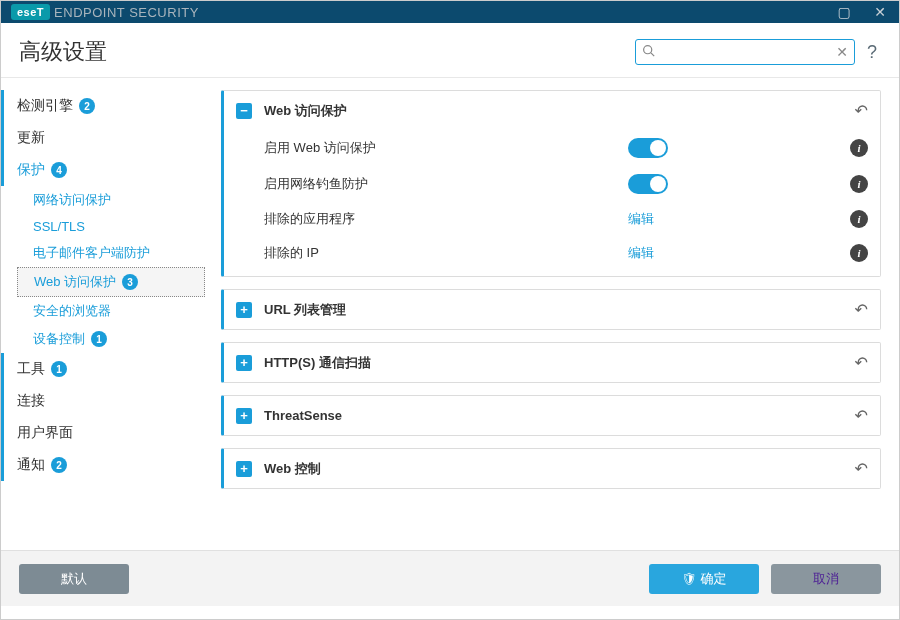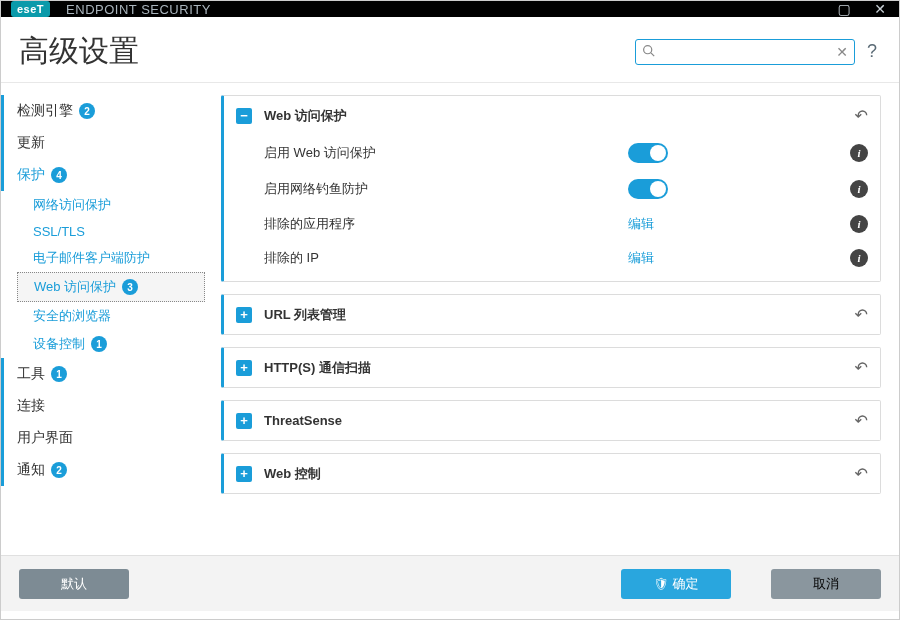--- a/index.html
+++ b/index.html
@@ -1,23 +1,23 @@
 <!DOCTYPE html>
 <html><head>
 <meta charset="utf-8">
 <style>
 * { box-sizing: border-box; margin: 0; padding: 0; }
 body { font-family: "Segoe UI", "Microsoft YaHei", Arial, sans-serif; font-size: 13px; color: #333; background: #fff; width: 900px; height: 620px; overflow: hidden; border: 1px solid #ccc; }
-.titlebar { height: 16px; background: #000000; display: flex; align-items: center; padding: 0 6px 0 10px; color: #fff; }
+.titlebar { height: 22px; background: #0c4a6e; display: flex; align-items: center; padding: 0 6px 0 10px; color: #fff; }
 .brand-badge { background: #0a9aaa; color: #fff; font-weight: bold; font-size: 11px; padding: 2px 6px; border-radius: 3px; letter-spacing: 0.5px; }
-.brand-text { margin-left: 16px; color: #a9b4bc; font-size: 13px; letter-spacing: 0.5px; }
+.brand-text { margin-left: 4px; color: #a9b4bc; font-size: 13px; letter-spacing: 0.5px; }
 .win-controls { margin-left: auto; display: flex; gap: 10px; }
 .win-btn { width: 26px; height: 26px; display: flex; align-items: center; justify-content: center; color: #c8d0d6; cursor: pointer; font-size: 14px; }
 .header-row { display: flex; align-items: center; padding: 14px 18px 10px 18px; border-bottom: 1px solid #e8e8e8; }
-.page-title { font-size: 30px; color: #333; font-weight: 400; }
+.page-title { font-size: 22px; color: #333; font-weight: 400; }
 .search-wrap { margin-left: auto; display: flex; align-items: center; gap: 8px; }
 .search-box { position: relative; width: 220px; height: 26px; border: 1px solid #1a9dd9; border-radius: 3px; display: flex; align-items: center; padding: 0 24px; }
 .search-box .mag { position: absolute; left: 6px; color: #888; font-size: 13px; }
 .search-box input { border: none; outline: none; width: 100%; font-size: 12px; height: 100%; background: transparent; }
 .search-box .clear { position: absolute; right: 6px; color: #888; cursor: pointer; font-size: 14px; }
 .help-q { font-size: 18px; color: #5a6a75; cursor: pointer; width: 18px; text-align: center; }
 .body-wrap { display: flex; height: calc(620px - 30px - 62px - 56px); }
 .sidebar { width: 210px; padding: 12px 6px 12px 0; overflow-y: auto; }
 .nav-item { display: flex; align-items: center; padding: 5px 10px 5px 16px; font-size: 13px; cursor: pointer; color: #333; }
 .nav-item.top { font-size: 14px; padding-top: 7px; padding-bottom: 7px; }
@@ -37,21 +37,21 @@
 .setting-label { flex: 0 0 340px; color: #333; font-size: 13px; }
 .setting-control { flex: 0 0 auto; }
 .setting-info { margin-left: auto; width: 18px; height: 18px; border-radius: 50%; background: #444; color: #fff; display: flex; align-items: center; justify-content: center; font-size: 11px; font-weight: bold; font-style: italic; font-family: Georgia, serif; cursor: pointer; }
 .toggle { width: 40px; height: 20px; border-radius: 10px; background: #1a9dd9; position: relative; cursor: pointer; }
 .toggle::after { content: ""; position: absolute; right: 2px; top: 2px; width: 16px; height: 16px; background: #fff; border-radius: 50%; }
 .link-text { color: #1a9dd9; cursor: pointer; font-size: 13px; }
 .footer { height: 56px; background: #f3f3f3; border-top: 1px solid #e0e0e0; display: flex; align-items: center; padding: 0 18px; }
 .btn { height: 30px; padding: 0 24px; border: none; border-radius: 3px; font-size: 13px; cursor: pointer; display: inline-flex; align-items: center; justify-content: center; gap: 4px; }
 .btn-default { background: #7d8b94; color: #fff; min-width: 110px; }
 .btn-ok { background: #29a6de; color: #fff; min-width: 110px; }
-.btn-cancel { background: #8a969e; color: #000000; min-width: 110px; margin-left: 28px; }
+.btn-cancel { background: #8a969e; color: #4c1d95; min-width: 110px; }
 .footer-right { margin-left: auto; display: flex; gap: 12px; }
 .shield { font-size: 12px; }
 </style>
 </head>
 <body>
 
 <div class="titlebar">
   <span class="brand-badge">eseT</span>
   <span class="brand-text">ENDPOINT SECURITY</span>
   <div class="win-controls">

